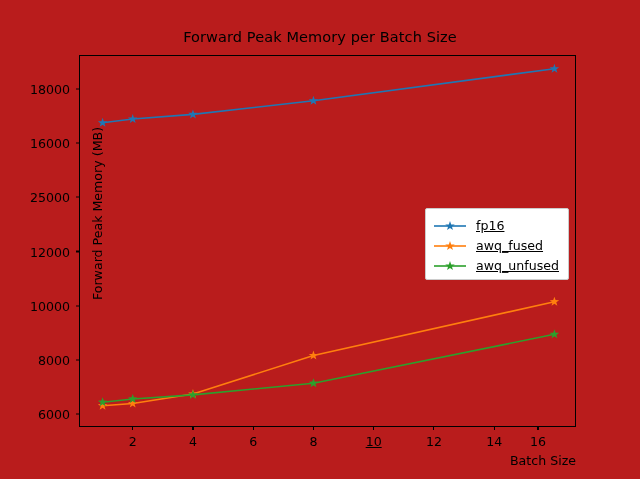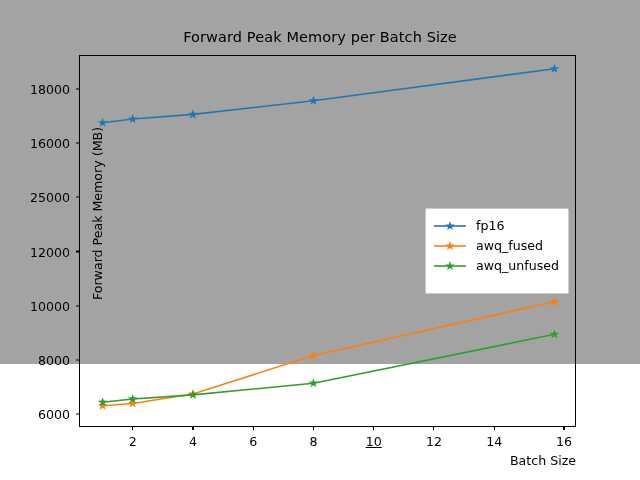--- a/index.html
+++ b/index.html
@@ -9,22 +9,22 @@
   }
   body {
     width: 640px;
     height: 480px;
     font-family: "DejaVu Sans", sans-serif;
     overflow: hidden;
   }
   #figure {
     position: relative;
     width: 640px;
-    height: 364px;
-    background: #a3a3a3;
+    height: 479px;
+    background: #b91c1c;
   }
   
   #chart-title {
     position: absolute;
     left: 0;
     top: 29px;
     width: 640px;
     text-align: center;
     font-size: 14.5px;
     color: #000000;
@@ -120,22 +120,23 @@
     color: #000000;
   }
   
   #legend {
     position: absolute;
     left: 345px;
     top: 152px;
     border: 1px solid #cccccc;
     background: #ffffff;
     border-radius: 2px;
-    padding: 6px 9px 18px 7px;
+    padding: 6px 9px 4px 7px;
     box-sizing: border-box;
+    text-decoration: underline;
   }
   .legend-row {
     display: flex;
     align-items: center;
     height: 20px;
   }
   .legend-swatch {
     width: 34px;
     height: 14px;
     margin-right: 9px;
@@ -210,21 +211,21 @@
           <span class="tlabel">10</span>
         </div>
         <div class="xtick" style="left: 353.924px;">
           <span class="tmark"></span>
           <span class="tlabel">12</span>
         </div>
         <div class="xtick" style="left: 414.167px;">
           <span class="tmark"></span>
           <span class="tlabel">14</span>
         </div>
-        <div class="xtick" style="left: 484px;">
+        <div class="xtick" style="left: 458px;">
           <span class="tmark"></span>
           <span class="tlabel">16</span>
         </div>
       </div>
 
     <svg id="plot-svg" viewBox="0 0 497 372" preserveAspectRatio="none">
         <g>
           <polyline points="22.59,66.80 52.71,63.00 112.95,58.38 233.44,44.80 474.41,12.76" fill="none" stroke="#1f77b4" stroke-width="1.6"></polyline>
           <polygon points="22.59,61.80 23.77,65.18 27.35,65.25 24.49,67.42 25.53,70.84 22.59,68.80 19.65,70.84 20.69,67.42 17.84,65.25 21.42,65.18" fill="#1f77b4"></polygon>
           <polygon points="52.71,58.00 53.89,61.38 57.47,61.45 54.61,63.61 55.65,67.04 52.71,65.00 49.77,67.04 50.81,63.61 47.96,61.45 51.54,61.38" fill="#1f77b4"></polygon>

